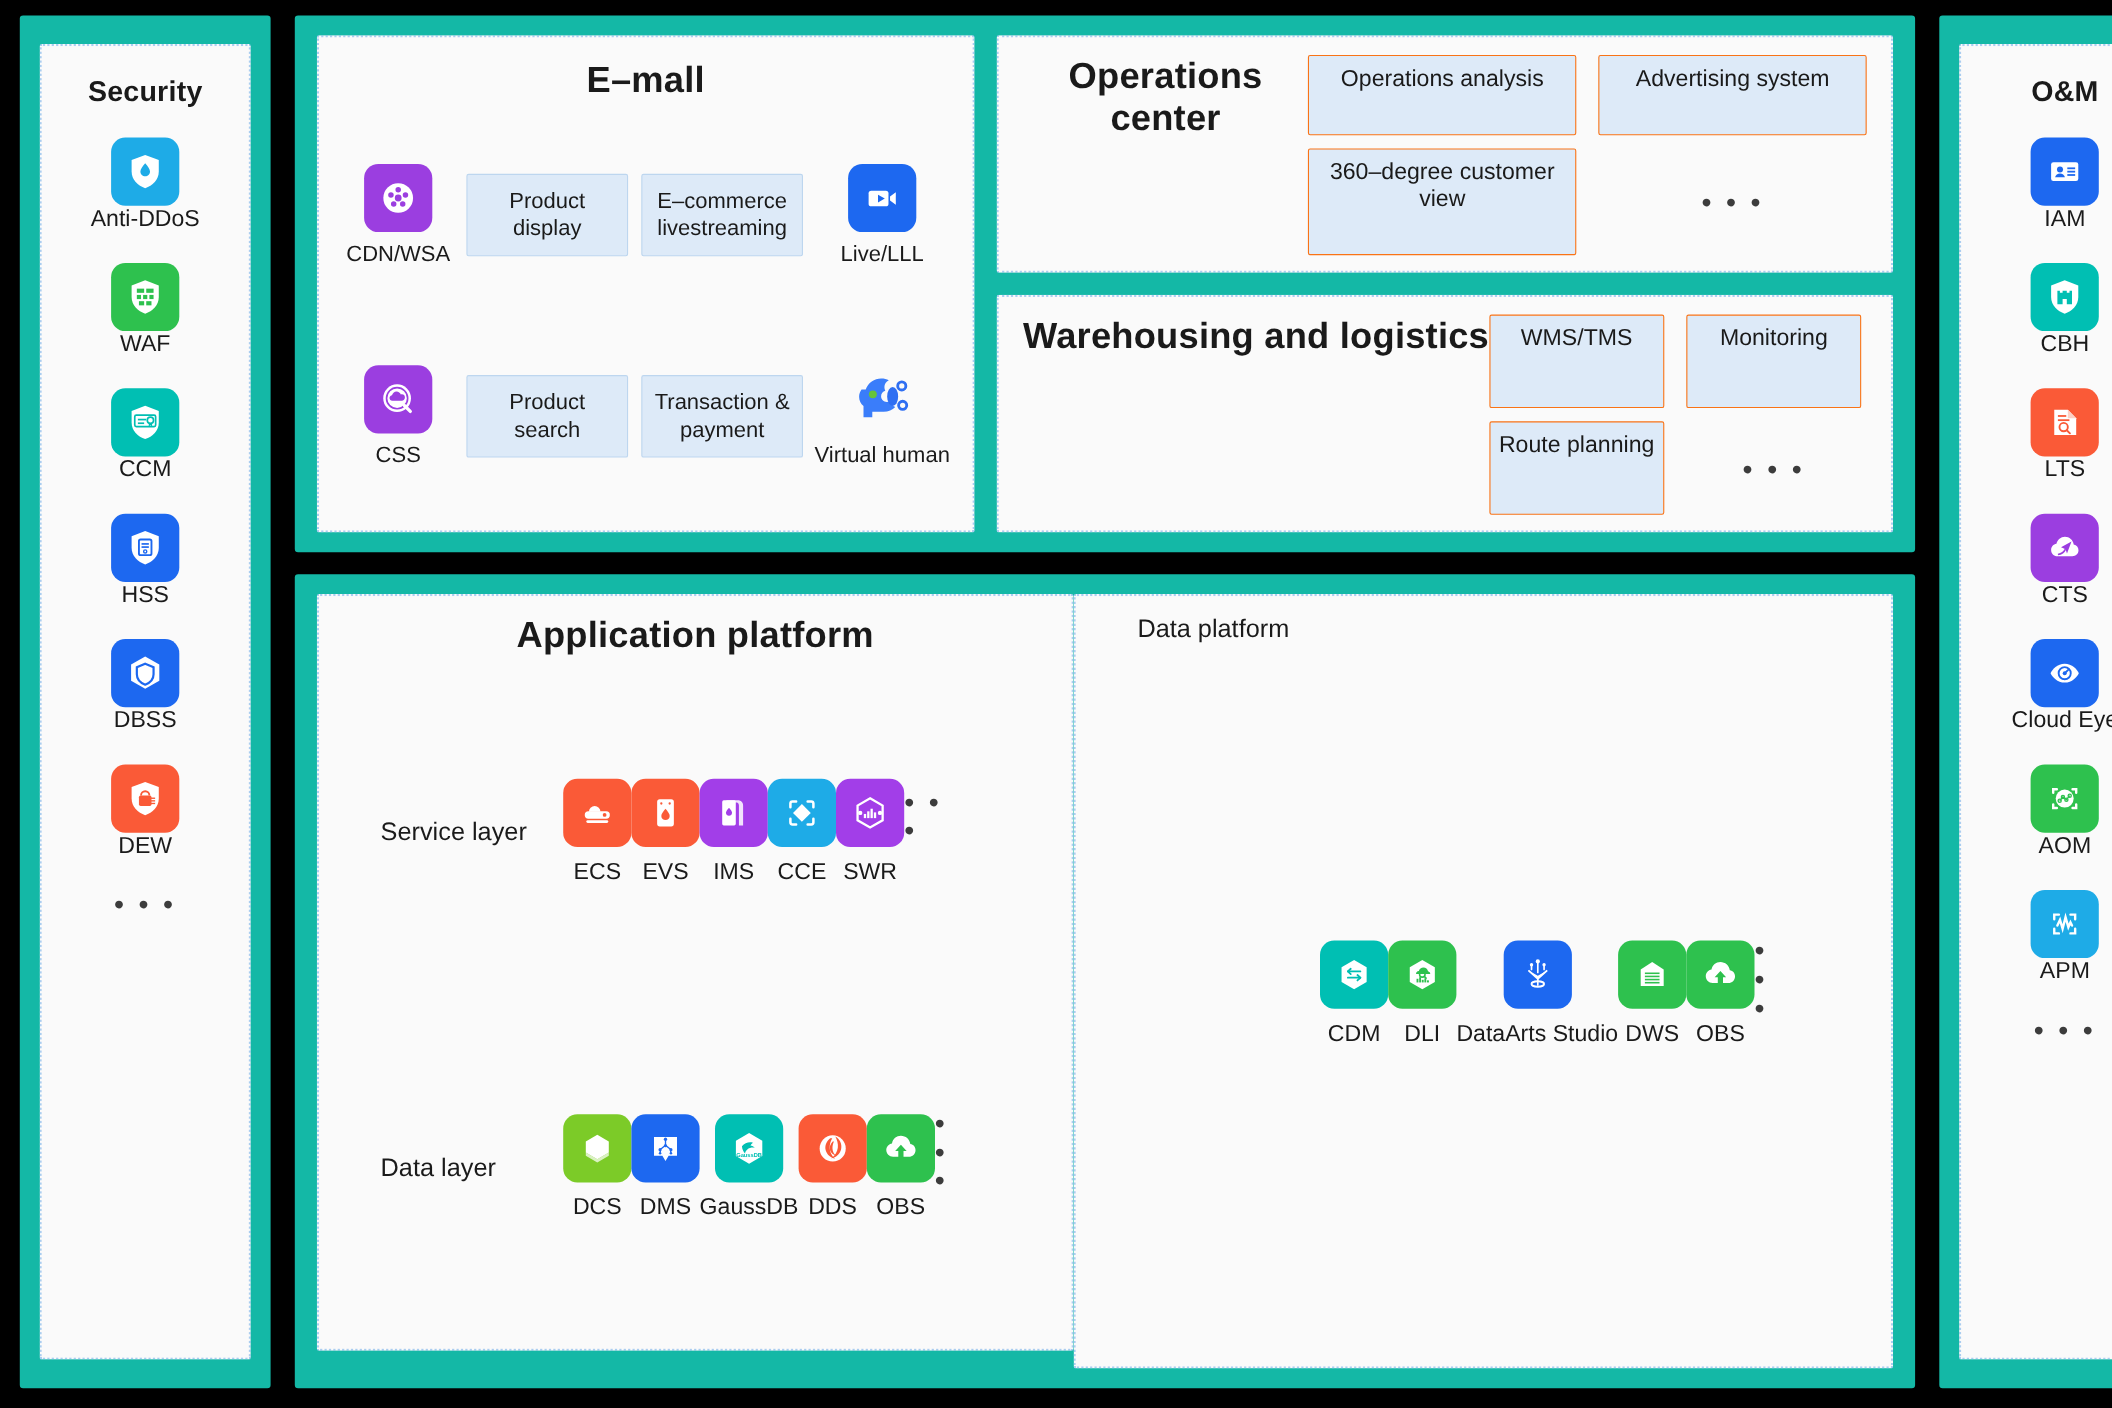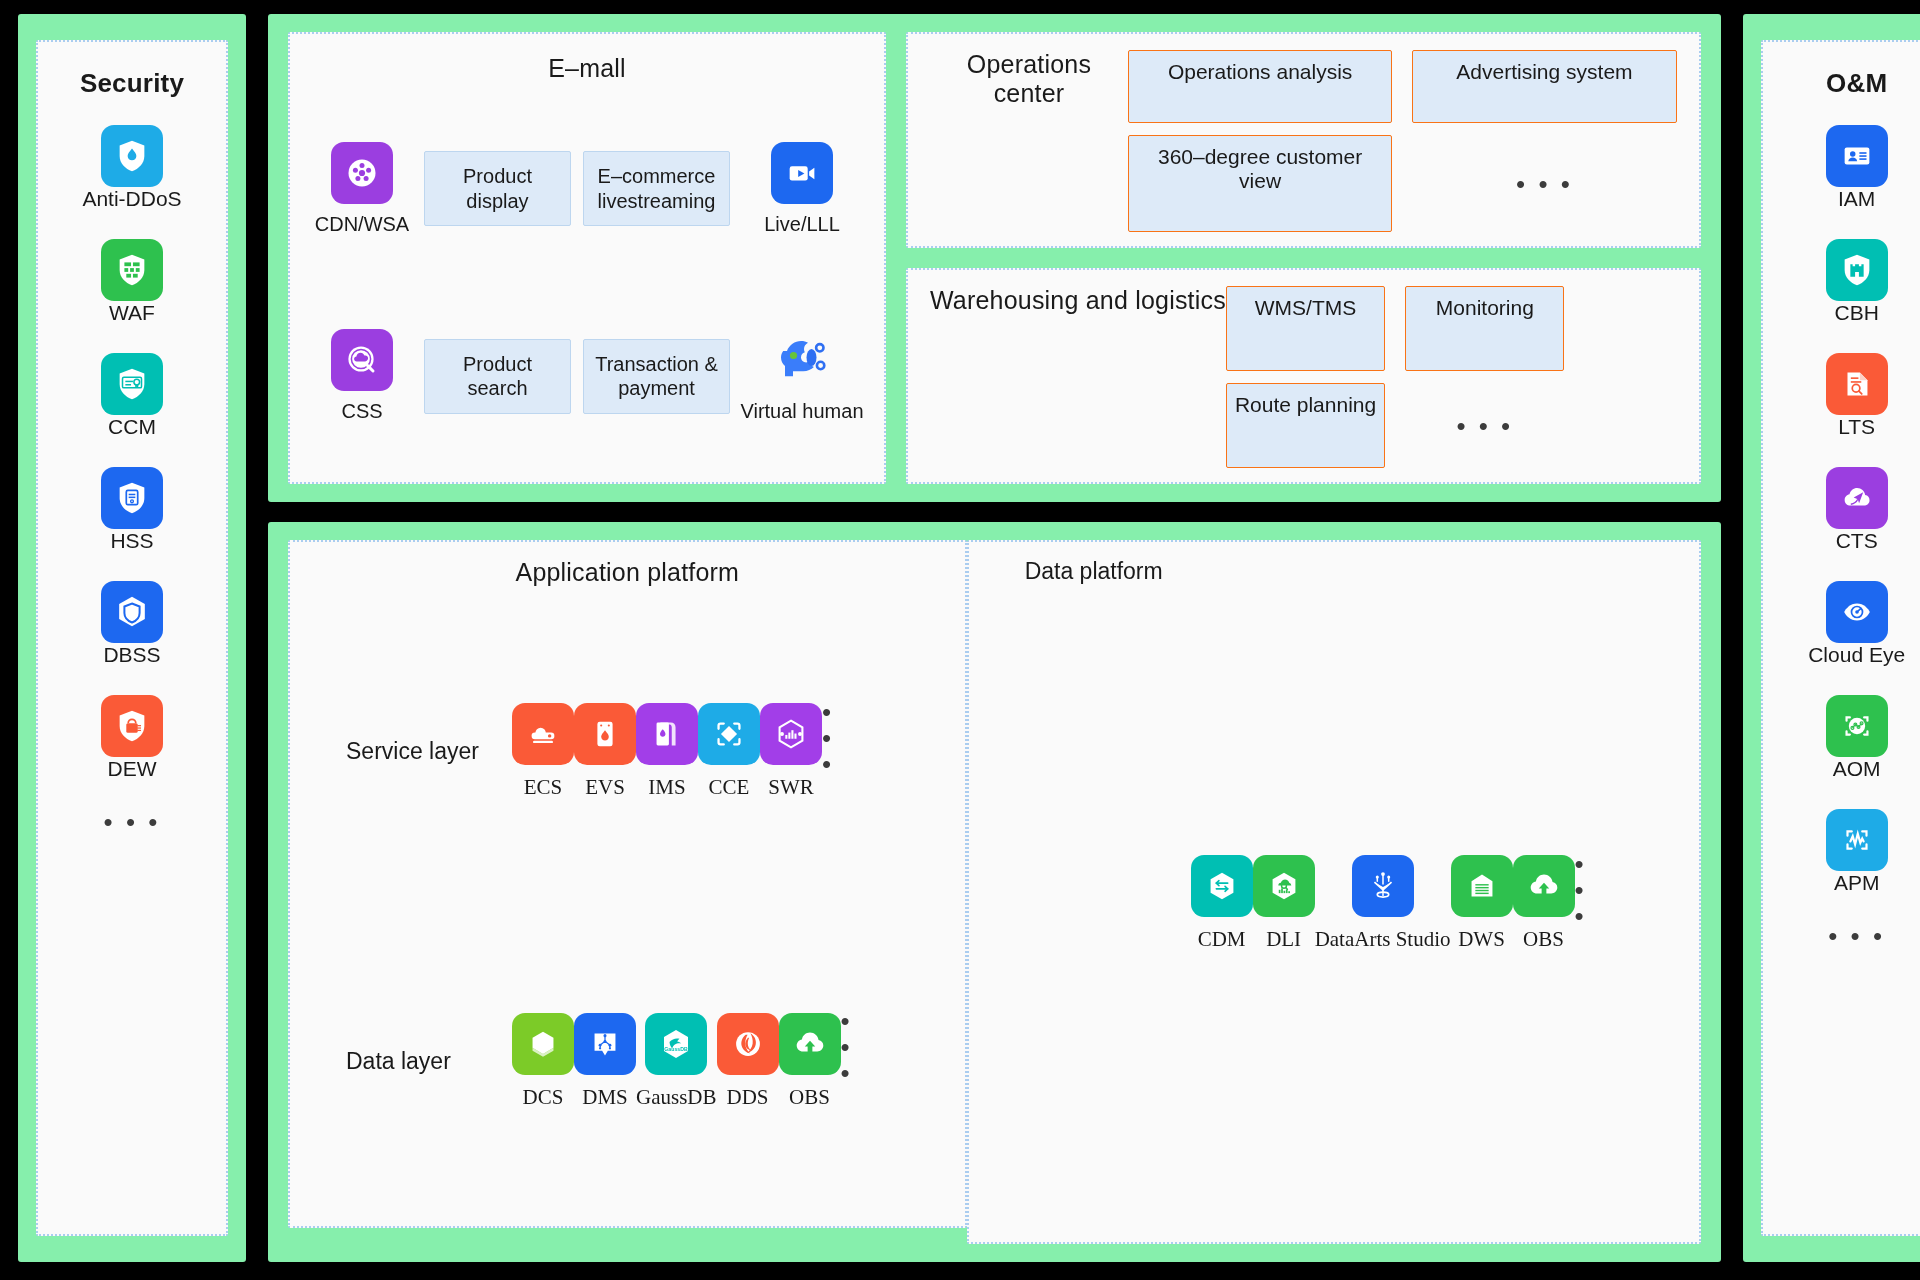--- a/index.html
+++ b/index.html
@@ -13,41 +13,41 @@
   .page {
     position: relative;
     width: 1920px; height: 1280px;
     display: flex;
     gap: 22px;
     padding: 14px 18px 18px 18px;
   }
 
   
   .panel {
-    background: #86efac;
+    background: #14b8a6;
     border-radius: 3px;
   }
   .col-security { width: 228px; flex: 0 0 228px; padding: 26px 18px; display:flex; }
   .col-center   { flex: 1 1 auto; display: flex; flex-direction: column; gap: 20px; }
   .col-om       { width: 228px; flex: 0 0 228px; padding: 26px 18px; display:flex; }
 
   .panel-top    { flex: 0 0 488px; padding: 18px 20px; display: flex; gap: 20px; }
   .panel-bottom { flex: 1 1 auto; padding: 18px 20px; display: flex; flex-direction: row; }
 
   
   .dbox {
     border: 2px dotted #aacdf0;
     border-radius: 2px;
     background: #fafafa;
     position: relative;
   }
   .dbox-title {
     text-align: center;
-    font-size: 25px;
-    font-weight: 400;
+    font-size: 33px;
+    font-weight: 700;
     color: #1a1a1a;
     letter-spacing: .2px;
   }
 
   
   .sidecol {
     flex: 1 1 auto;
     display: flex; flex-direction: column; align-items: center;
     padding: 26px 10px 18px 10px;
   }
@@ -108,21 +108,21 @@
   .appbox { flex: 1 1 auto; padding: 16px 22px 10px 22px; display: flex; flex-direction: column; margin-bottom: 16px; }
   .appbox .dbox-title { margin-bottom: 10px; }
   .layer-row {
     flex: 1 1 auto;
     display: grid;
     grid-template-columns: 200px repeat(6, 1fr) 90px;
     align-items: center;
   }
   .layer-name { font-size: 23px; color: #1a1a1a; padding-left: 34px; }
   .svc-cell { display: flex; flex-direction: column; align-items: center; }
-  .svc-cell .side-label { font-size: 21px; margin-top: 10px; text-align: center; line-height: 1.2; font-family: Liberation Serif, serif; }
+  .svc-cell .side-label { font-size: 21px; margin-top: 10px; text-align: center; line-height: 1.2; }
   .dots-cell { display:flex; align-items:center; justify-content:center; padding-bottom: 28px;}
 
   .platbox { flex: 0 0 202px; padding: 16px 22px 10px 22px; display:flex; flex-direction:column; }
   .plat-title { font-size: 23px; padding-left: 34px; margin-bottom: -10px; }
 </style>
 </head>
 <body>
 
 <div class="page">
 

